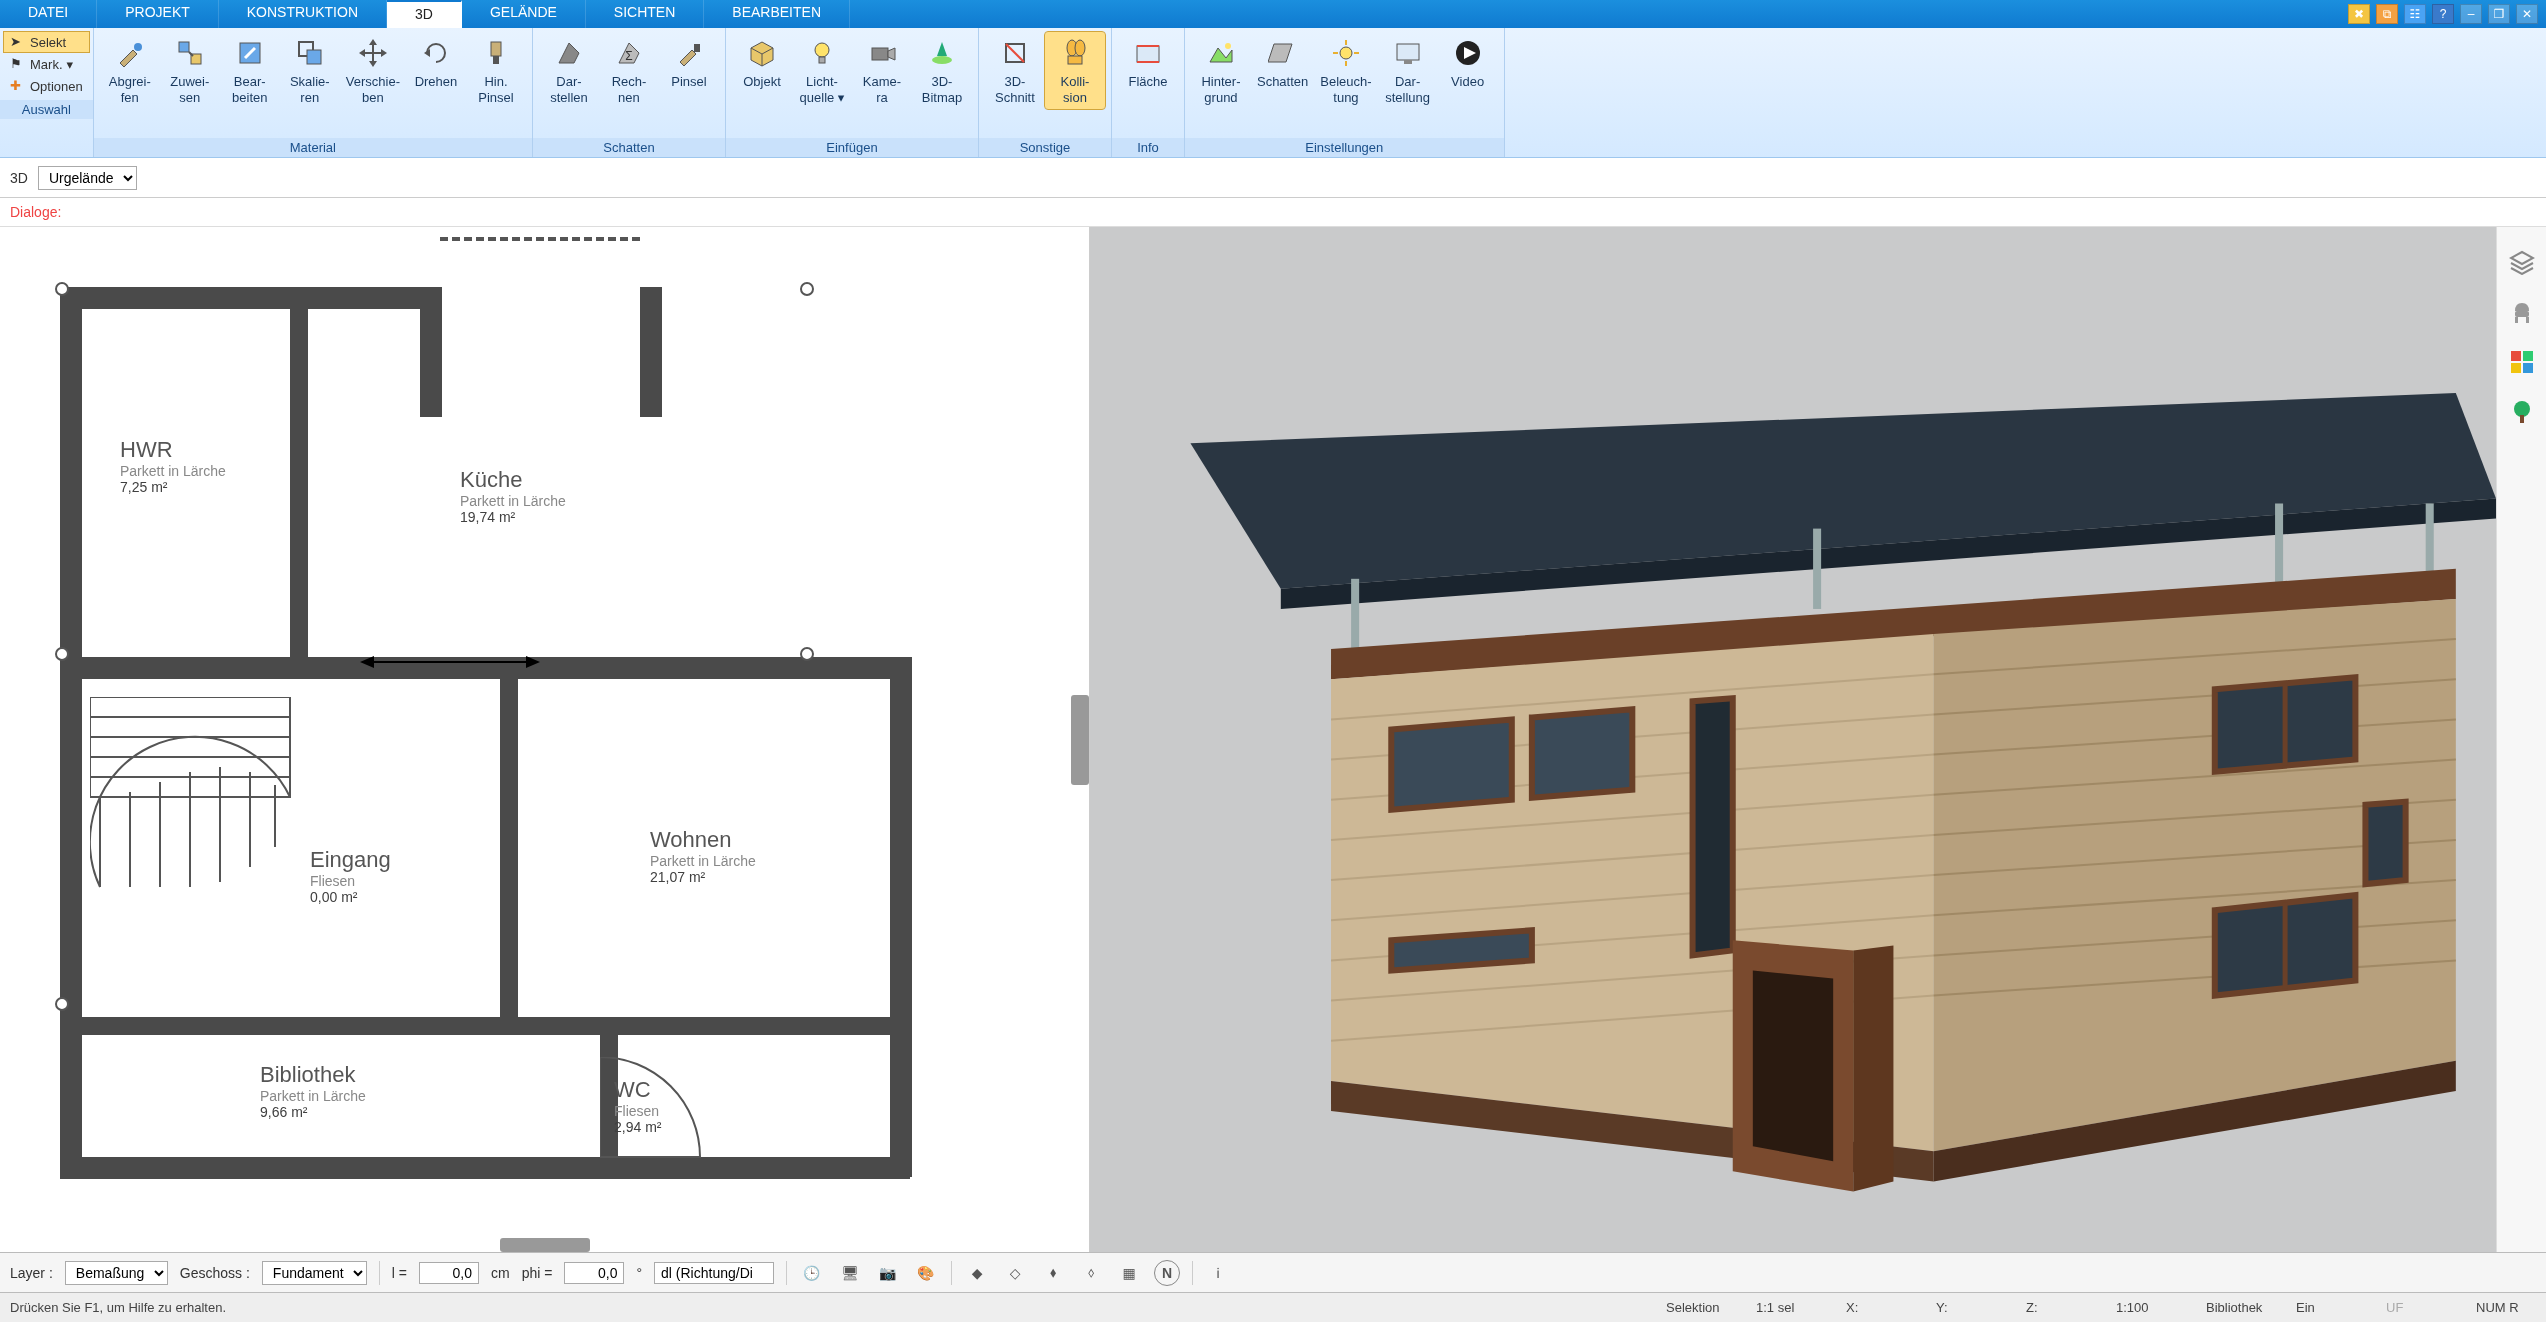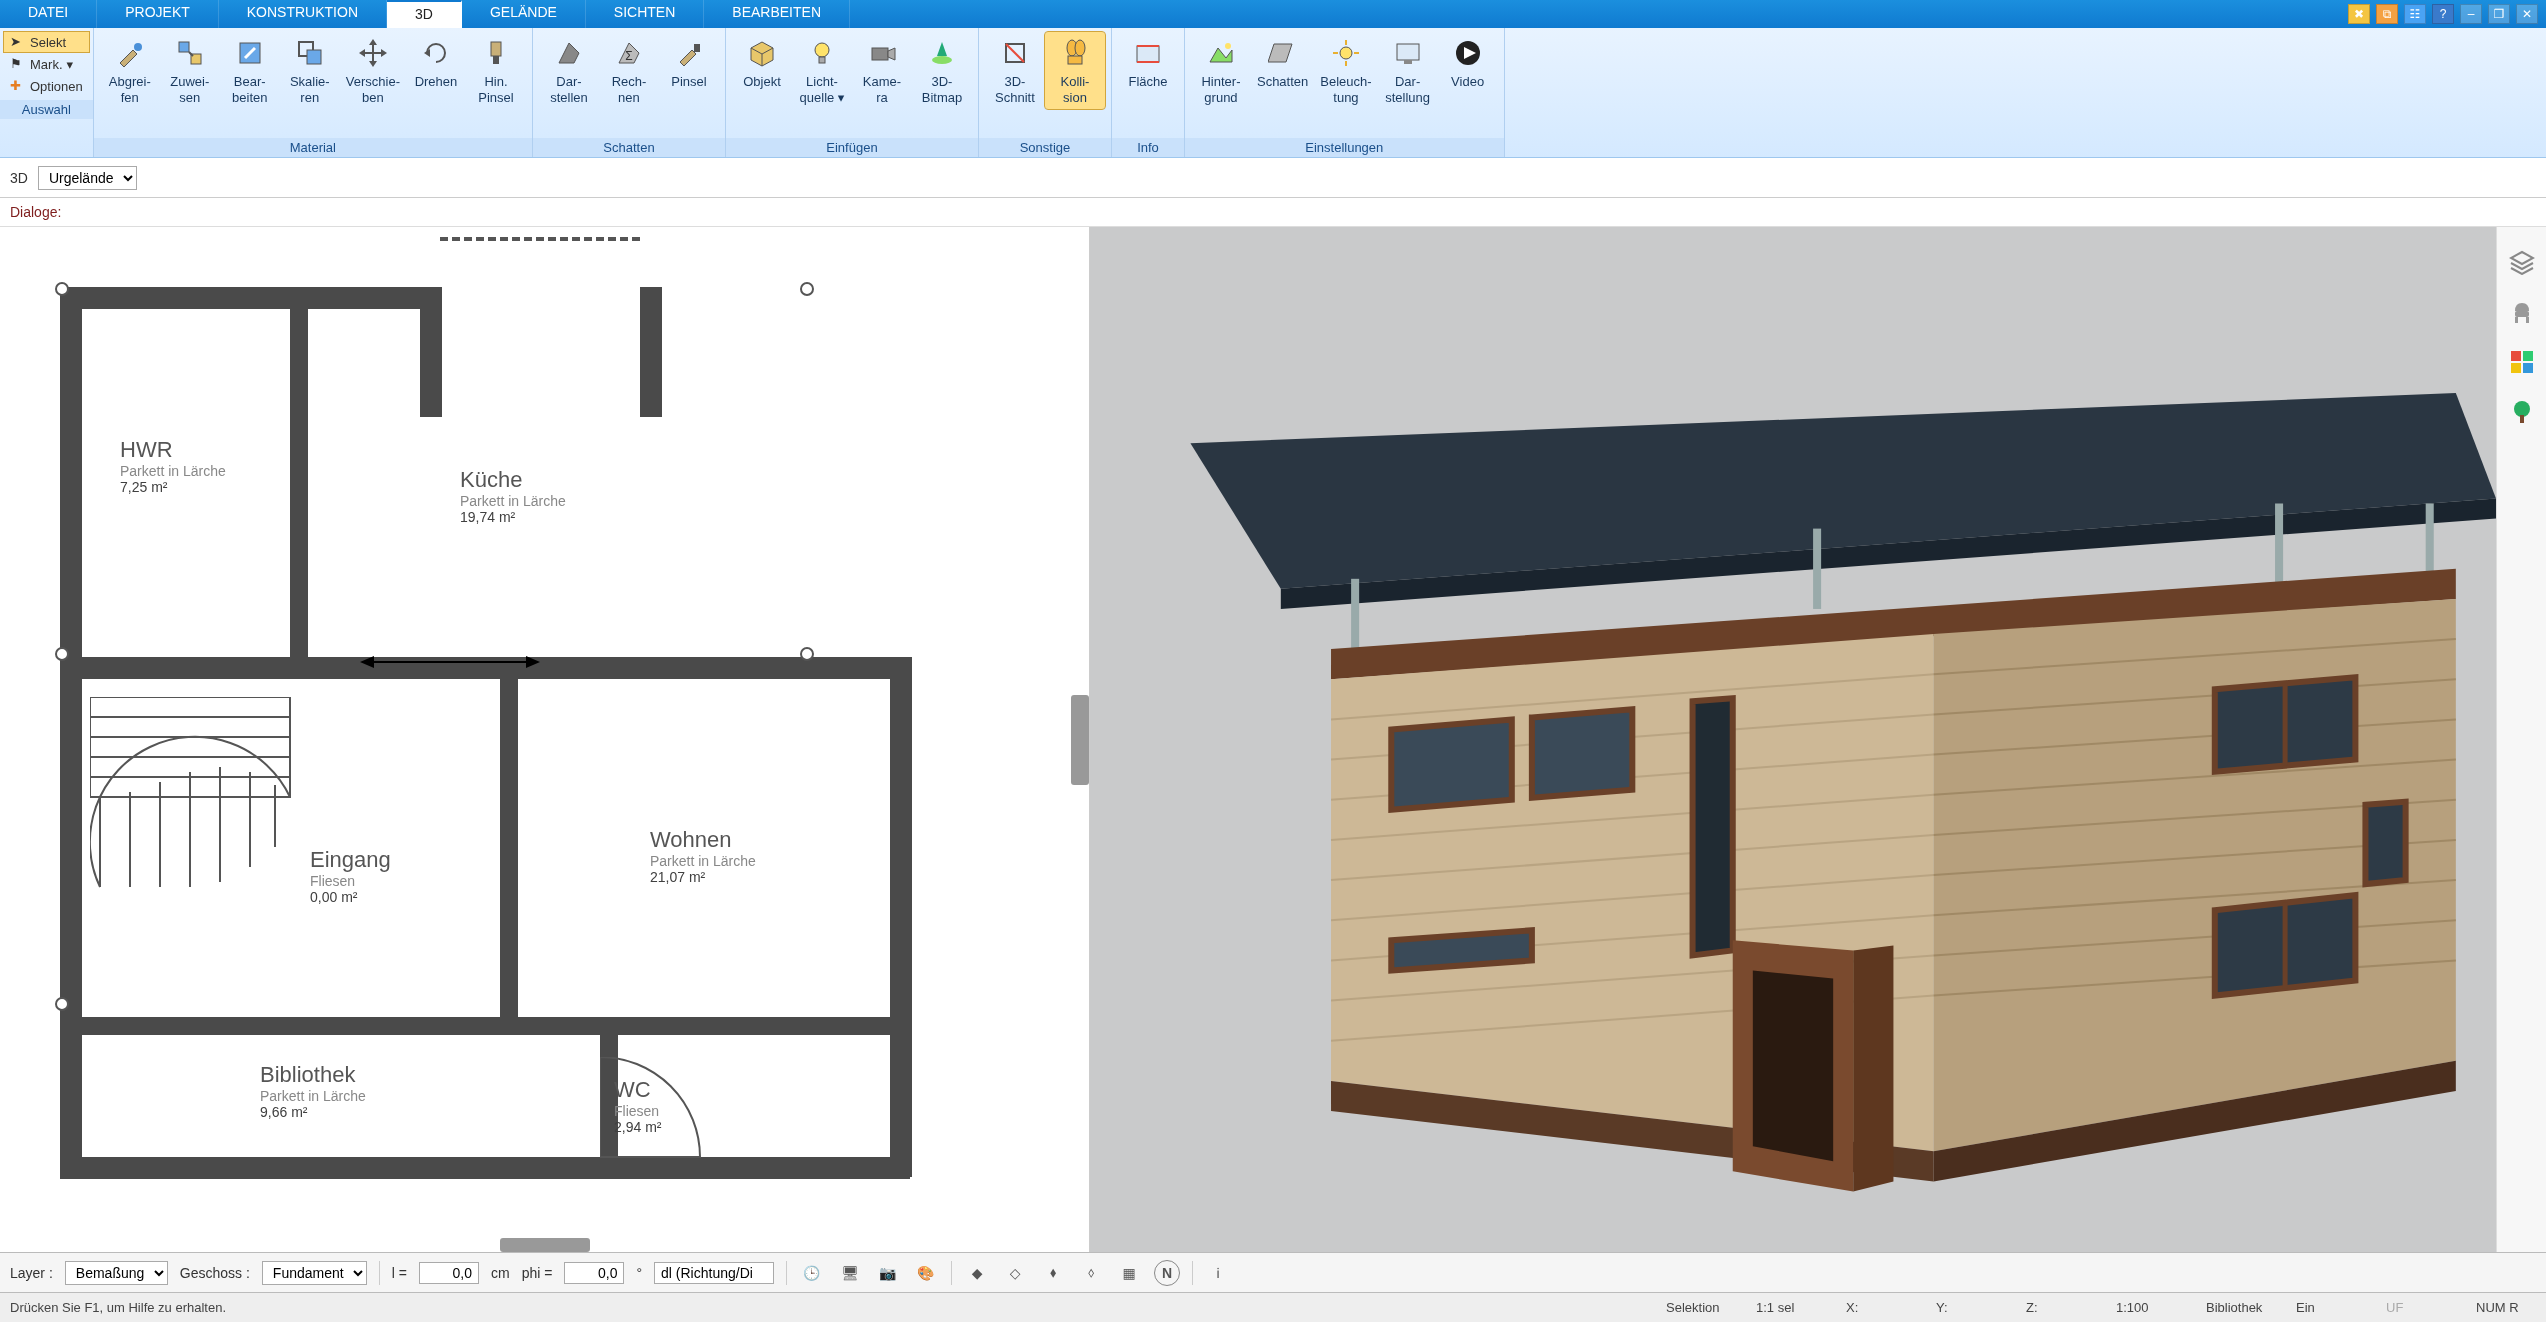--- a/index.html
+++ b/index.html
@@ -23,21 +23,21 @@
   .rbtn-big { min-width: 60px; }
   .rbtn .ico, .rbtn-big .ico { width: 34px; height: 34px; margin-bottom: 4px; display:flex; align-items:center; justify-content:center; }
   .rbtn-small { display:flex; align-items:center; gap:4px; padding:2px 6px; font-size:13px; cursor:pointer; }
   .rbtn-small .ico { width:16px; height:16px; }
   .highlight { background: #ffe08a; outline: 1px solid #d1a53c; }
   .auswahl-col { display:flex; flex-direction:column; justify-content:flex-start; gap:2px; padding:4px 4px; }
 
   
   .subbar { display:flex; align-items:center; gap:10px; padding:4px 10px; border-bottom:1px solid #ccc; height:40px; font-size:14px; }
   .subbar select, .subbar .combo { border:1px solid #aaa; background:#fff; padding:2px 6px; font-size:14px; }
-  .dialoge-bar { padding:6px 10px; font-size:14px; color:#7f1d1d; border-bottom:1px solid #ddd; }
+  .dialoge-bar { padding:6px 10px; font-size:14px; color:#ef4444; border-bottom:1px solid #ddd; }
 
   
   .main { flex:1; display:flex; position:relative; background:#fff; }
   .pane { position:relative; overflow:hidden; }
   .pane-left { width: 1090px; border-right:1px solid #ccc; background:#fff; }
   .pane-right { flex:1; background:#c9cacb; display:flex; align-items:center; justify-content:center; }
   .right-strip { width:50px; background:#f7f7f7; border-left:1px solid #ddd; display:flex; flex-direction:column; align-items:center; padding-top:20px; gap:20px; }
   .right-strip .sico { width:30px; height:30px; cursor:pointer; display:flex; align-items:center; justify-content:center; color:#888; }
 
   

